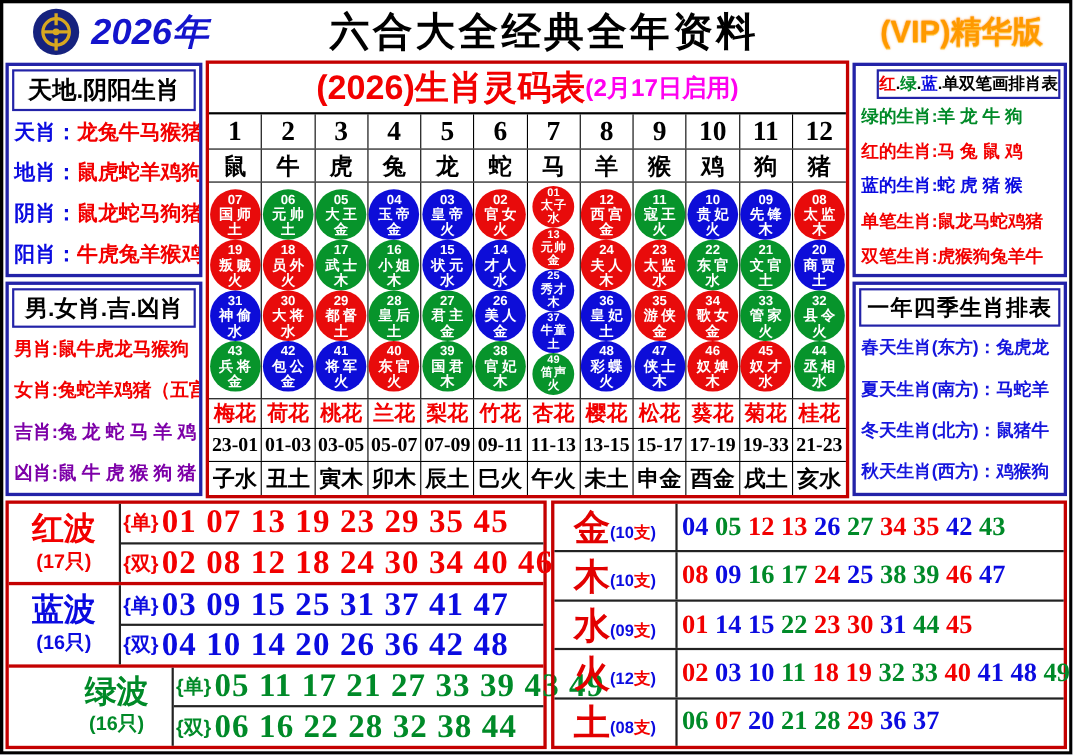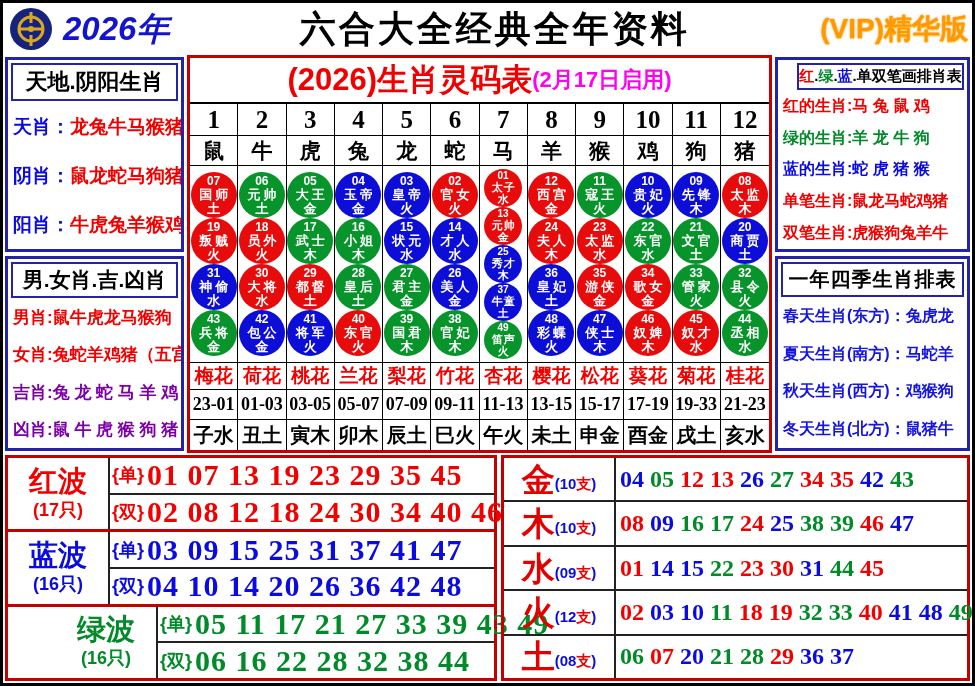--- a/index.html
+++ b/index.html
@@ -4,21 +4,21 @@
 <style>
   html,body{margin:0;padding:0;background:#cdd4dc;}
   .page{width:975px;height:686px;box-sizing:border-box;border:3px solid #000;background:#fff;
         font-family:"Liberation Sans",sans-serif;display:flex;flex-direction:column;overflow:hidden;}
 
   
   .t-r{color:#f20000}.t-b{color:#0b0be0}.t-g{color:#008a28}.t-p{color:#7d00a8}.t-k{color:#000}
   .c-r{background:#e80b0b}.c-b{background:#0d0dd8}.c-g{background:#07942b}
 
   
-  .header{height:52px;flex:0 0 auto;display:flex;align-items:center;padding:0 0;}
+  .header{height:52px;flex:0 0 auto;display:flex;align-items:center;padding:0 20px;}
   .logo{width:44px;height:44px;flex:0 0 auto;margin-left:6px;}
   .year{color:#1414cc;font-size:33px;font-weight:900;font-style:italic;margin-left:10px;white-space:nowrap;}
   .main-title{flex:1;text-align:center;font-size:36px;font-weight:900;color:#000;letter-spacing:3px;white-space:nowrap;}
   .vip{font-size:28px;font-weight:900;color:#ff9900;text-shadow:0 1px 0 #ffd24d,0 0 2px #ff7700;margin-right:4px;white-space:nowrap;}
 
   
   .middle{flex:1;display:flex;min-height:0;padding:0 2px;}
   .leftcol{width:179px;flex:0 0 auto;display:flex;flex-direction:column;}
   .rightcol{width:195px;flex:0 0 auto;display:flex;flex-direction:column;}
   .centercol{flex:1;display:flex;flex-direction:column;padding:0 3px;min-width:0;}
@@ -104,20 +104,24 @@
 
     <div class="leftcol">
       <div class="sbox">
         <div class="sbox-header lt-header">天地.阴阳生肖</div>
         <div id="lt-rows" style="flex:1;display:flex;flex-direction:column;">
             <div class="srow">
               <span class="slabel t-b">天肖：</span>
               <span class="sval t-r">龙兔牛马猴猪</span>
             </div>
             <div class="srow">
+              <span class="slabel t-b">地肖：</span>
+              <span class="sval t-r">鼠虎蛇羊鸡狗</span>
+            </div>
+            <div class="srow">
               <span class="slabel t-b">阴肖：</span>
               <span class="sval t-r">鼠龙蛇马狗猪</span>
             </div>
             <div class="srow">
               <span class="slabel t-b">阳肖：</span>
               <span class="sval t-r">牛虎兔羊猴鸡</span>
             </div>
           </div>
       </div>
       <div class="sbox lb">
@@ -491,26 +495,26 @@
             <div>亥水</div>
           </div>
       </div>
     </div>
 
     <div class="rightcol">
       <div class="sbox rt">
         <div id="rt-header" class="sbox-header rt-header"><span class="t-r">红</span><span class="t-k">.</span><span class="t-g">绿</span><span class="t-k">.</span><span class="t-b">蓝</span><span class="t-k">.</span><span class="t-k">单双笔画排肖表</span></div>
         <div id="rt-rows" style="flex:1;display:flex;flex-direction:column;">
             <div class="srow">
+              <span class="slabel t-g">绿的生肖:</span>
+              <span class="sval t-g">羊 龙 牛 狗</span>
+            </div>
+            <div class="srow">
               <span class="slabel t-r">红的生肖:</span>
               <span class="sval t-r">马 兔 鼠 鸡</span>
-            </div>
-            <div class="srow">
-              <span class="slabel t-g">绿的生肖:</span>
-              <span class="sval t-g">羊 龙 牛 狗</span>
             </div>
             <div class="srow">
               <span class="slabel t-b">蓝的生肖:</span>
               <span class="sval t-b">蛇 虎 猪 猴</span>
             </div>
             <div class="srow">
               <span class="slabel t-r">单笔生肖:</span>
               <span class="sval t-r">鼠龙马蛇鸡猪</span>
             </div>
             <div class="srow">
@@ -522,24 +526,24 @@
       <div class="sbox rb">
         <div class="sbox-header rb-header">一年四季生肖排表</div>
         <div id="rb-rows" style="flex:1;display:flex;flex-direction:column;">
             <div class="srow">
               <span class="sval">春天生肖(东方)：兔虎龙</span>
             </div>
             <div class="srow">
               <span class="sval">夏天生肖(南方)：马蛇羊</span>
             </div>
             <div class="srow">
+              <span class="sval">冬天生肖(北方)：鼠猪牛</span>
+            </div>
+            <div class="srow">
               <span class="sval">秋天生肖(西方)：鸡猴狗</span>
-            </div>
-            <div class="srow">
-              <span class="sval">冬天生肖(北方)：鼠猪牛</span>
             </div>
           </div>
       </div>
     </div>
   </div>
 
   <div class="bottom">
     <div id="waves" class="waves">
         <div class="wgroup">
           <div class="wlabel">

